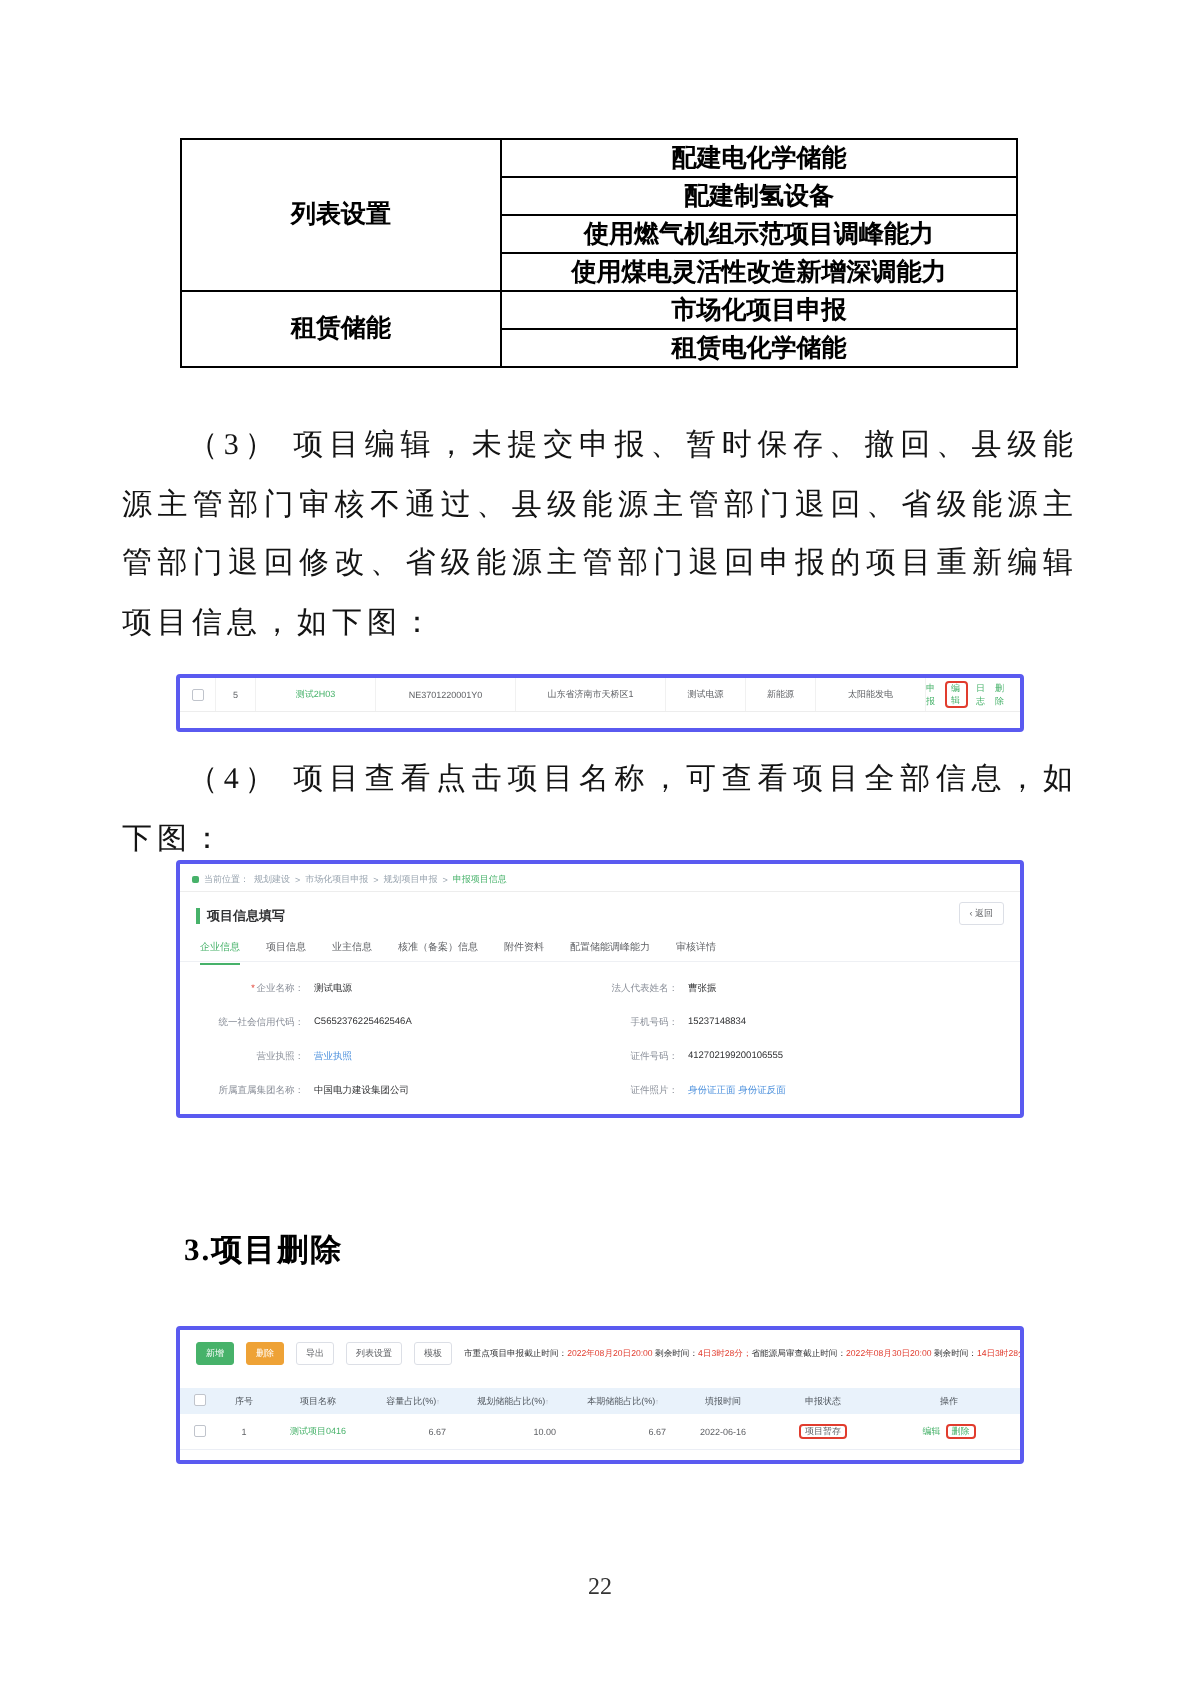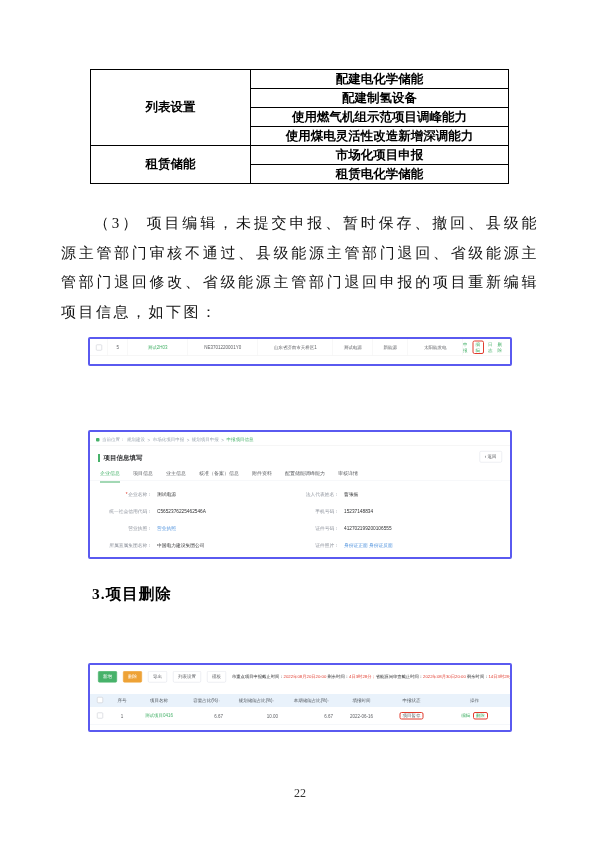--- a/index.html
+++ b/index.html
@@ -129,20 +129,21 @@
         <span class="acts">
           <span class="green">申报</span>
           <span class="rbox"><span class="green">编辑</span></span>
           <span class="green">日志</span>
           <span class="green">删除</span>
         </span>
       </div>
     </div>
   </div>
 
+  <p class="para indent" style="top:376px">（4） 项目查看点击项目名称，可查看项目全部信息，如下图：</p>
 
   <div class="shot" style="top:430px;height:129px">
     <div class="inner" style="height:250px">
       <div class="bc">
         <span class="dot"></span>
         <span>当前位置：</span>
         <span>规划建设</span>
         <span>&gt;</span>
         <span>市场化项目申报</span>
         <span>&gt;</span>
@@ -185,21 +186,21 @@
       </div>
       <div class="frow" style="top:220px">
         <span class="flabel ll">所属直属集团名称：</span>
         <span class="fvalue lv">中国电力建设集团公司</span>
         <span class="flabel rl">证件照片：</span>
         <span class="fvalue rv link">身份证正面 身份证反面</span>
       </div>
     </div>
   </div>
 
-  <h3 class="h3" style="top:584px">3.项目删除</h3>
+  <h3 class="h3" style="top:615px">3.项目删除</h3>
 
   <div class="shot" style="top:663px;height:69px">
     <div class="inner" style="height:130px">
       <div class="toolbar">
         <span class="btn g">新增</span>
         <span class="btn o">删除</span>
         <span class="btn">导出</span>
         <span class="btn">列表设置</span>
         <span class="btn">模板</span>
         <span class="notice">

